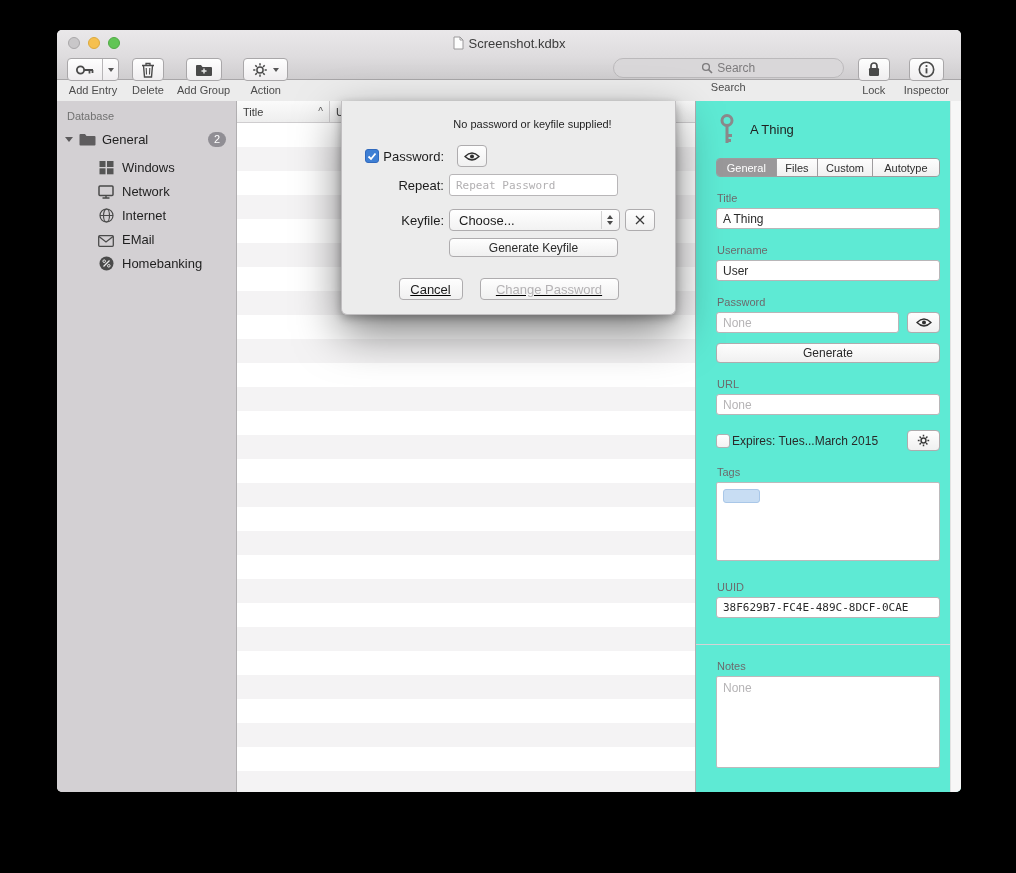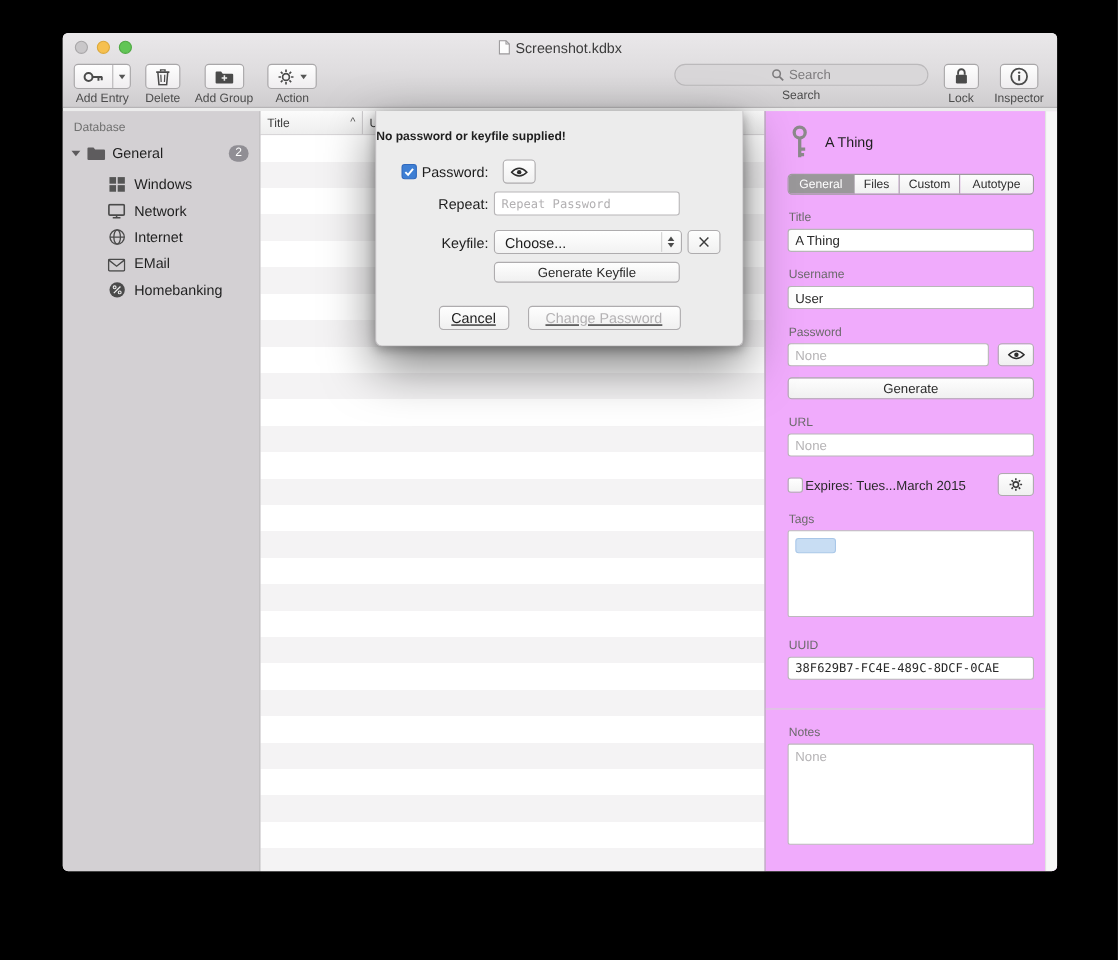--- a/index.html
+++ b/index.html
@@ -3,21 +3,21 @@
 <meta charset="utf-8">
 <style>
   * { margin:0; padding:0; box-sizing:border-box; }
   html,body { width:1016px; height:873px; background:#000; font-family:"Liberation Sans",sans-serif; }
   .screen { position:relative; width:1016px; height:873px; background:#000; overflow:hidden; }
 
   .window { position:absolute; left:57px; top:30px; width:904px; height:762px; border-radius:5px;
             background:#ececec; overflow:hidden; box-shadow:0 25px 60px rgba(0,0,0,.65); }
 
   
-  .header { height:68px; background:linear-gradient(#eae8ea 0%,#dedcde 55%,#cfcdcf 100%); border-bottom:1px solid #a8a6a8; }
+  .header { height:50px; background:linear-gradient(#eae8ea 0%,#dedcde 55%,#cfcdcf 100%); border-bottom:1px solid #a8a6a8; }
   .titlebar { height:26px; position:relative; display:flex; align-items:center; justify-content:center; }
   .traffic { position:absolute; left:11px; top:7px; display:flex; gap:8px; }
   .tl { width:12px; height:12px; border-radius:50%; }
   .tl.close { background:var(--traffic-close,#c9c7c9); border:1px solid #a9a7a9; }
   .tl.min   { background:var(--traffic-minimize,#f6c04f); border:1px solid #dca93c; }
   .tl.zoom  { background:var(--traffic-zoom,#61c555); border:1px solid #50a944; }
   .title-wrap { display:flex; align-items:center; gap:5px; }
   .title-text { font-size:13px; color:#3c3c3c; }
 
   .toolbar { height:44px; display:flex; align-items:flex-start; padding:2px 12px 0 10px; }
@@ -54,21 +54,21 @@
   .thead { height:22px; display:flex; background:linear-gradient(#fbfbfb,#eeeeee); border-bottom:1px solid #cfcdcf;
            font-size:11px; color:#3c3c3c; }
   .th { display:flex; align-items:center; padding:0 6px; }
   .th-title { width:93px; border-right:1px solid #cfcdcf; }
   .sort { margin-left:auto; color:#555; font-size:10px; }
   .th-user { flex:1; }
   .rows { position:absolute; top:22px; left:0; right:0; bottom:0;
           background:repeating-linear-gradient(to bottom,#ffffff 0 24px,#f4f3f4 24px 48px); }
 
   
-  .inspector { width:266px; flex:none; background:#f0abfc; border-left:1px solid #b1afb1;
+  .inspector { width:266px; flex:none; background:#5eead4; border-left:1px solid #b1afb1;
                position:relative; padding:0 21px 0 20px; overflow:hidden; }
   .scroll-track { position:absolute; top:0; right:0; bottom:0; width:11px; background:#f7f7f7; border-left:1px solid #e2e2e2; }
   .insp-header { margin-top:12px; height:32px; display:flex; align-items:center; gap:12px; }
   .entry-title { font-size:13px; color:#1f1f1f; }
   .segmented { margin-top:13px; display:flex; height:19px; border:1px solid #9e9c9e; border-radius:4px; overflow:hidden; font-size:11px; }
   .segment { display:flex; align-items:center; justify-content:center; border-right:1px solid #9e9c9e;
              color:#2e2e2e; background:linear-gradient(#fdfdfd,#f0f0f0); }
   .segment:last-child { border-right:none; }
   .segment.selected { background:#9a989a; color:#fff; }
   .segment:nth-child(1){flex:1.15;} .segment:nth-child(2){flex:0.8;} .segment:nth-child(3){flex:1.05;} .segment:nth-child(4){flex:1.3;}
@@ -92,21 +92,21 @@
   .insp-divider { height:1px; background:#d5d3d5; margin:26px -21px 0 -20px; }
   .notes-area { margin-top:4px; display:block; width:100%; height:92px; border:1px solid #bcbabc; border-radius:2px;
                 background:#fff; font-size:12px; font-family:inherit; color:#2a2a2a; padding:4px 6px; resize:none; }
   .notes-area::placeholder { color:#b6b4b6; }
   .mt20 { margin-top:20px; }
 
   
   .sheet { position:absolute; left:284px; top:71px; width:335px; height:214px; background:#ececec;
            border:1px solid #c0bec0; border-top:none; border-radius:0 0 6px 6px; z-index:10;
            box-shadow:0 18px 45px rgba(0,0,0,.5), 0 3px 10px rgba(0,0,0,.3); }
-  .sheet-msg { margin-top:17px; font-size:11px; font-weight:bold; color:#1f1f1f; }
+  .sheet-msg { margin-top:17px; text-align:center; font-size:11px; font-weight:normal; color:#1f1f1f;padding-left:48px; }
   .sheet-row { display:flex; align-items:center; margin:0 20px; }
   .row-pass { margin-top:15px; } .row-repeat { margin-top:7px; } .row-key { margin-top:13px; }
   .sheet-labelbox { width:87px; flex:none; display:flex; align-items:center; justify-content:flex-end; gap:4px; padding-right:5px; }
   .sheet-label { font-size:13px; color:#1c1c1c; white-space:nowrap; }
   .sheet-field { width:169px; height:22px; border:1px solid #b8b6b8; border-radius:3px; background:#fff;
                  font-family:"DejaVu Sans Mono",monospace; font-size:11px; padding:0 6px; color:#2a2a2a; }
   .sheet-field::placeholder { color:#b2b0b2; }
   .sheet-eye { margin-left:8px; width:30px; height:22px; }
   .popup-btn { width:174px; height:22px; background:linear-gradient(#fff,#f2f2f2); border:1px solid #aeacae;
                border-radius:4px; display:flex; align-items:center; padding:0 2px 0 9px; font-size:13px; color:#1c1c1c; }

